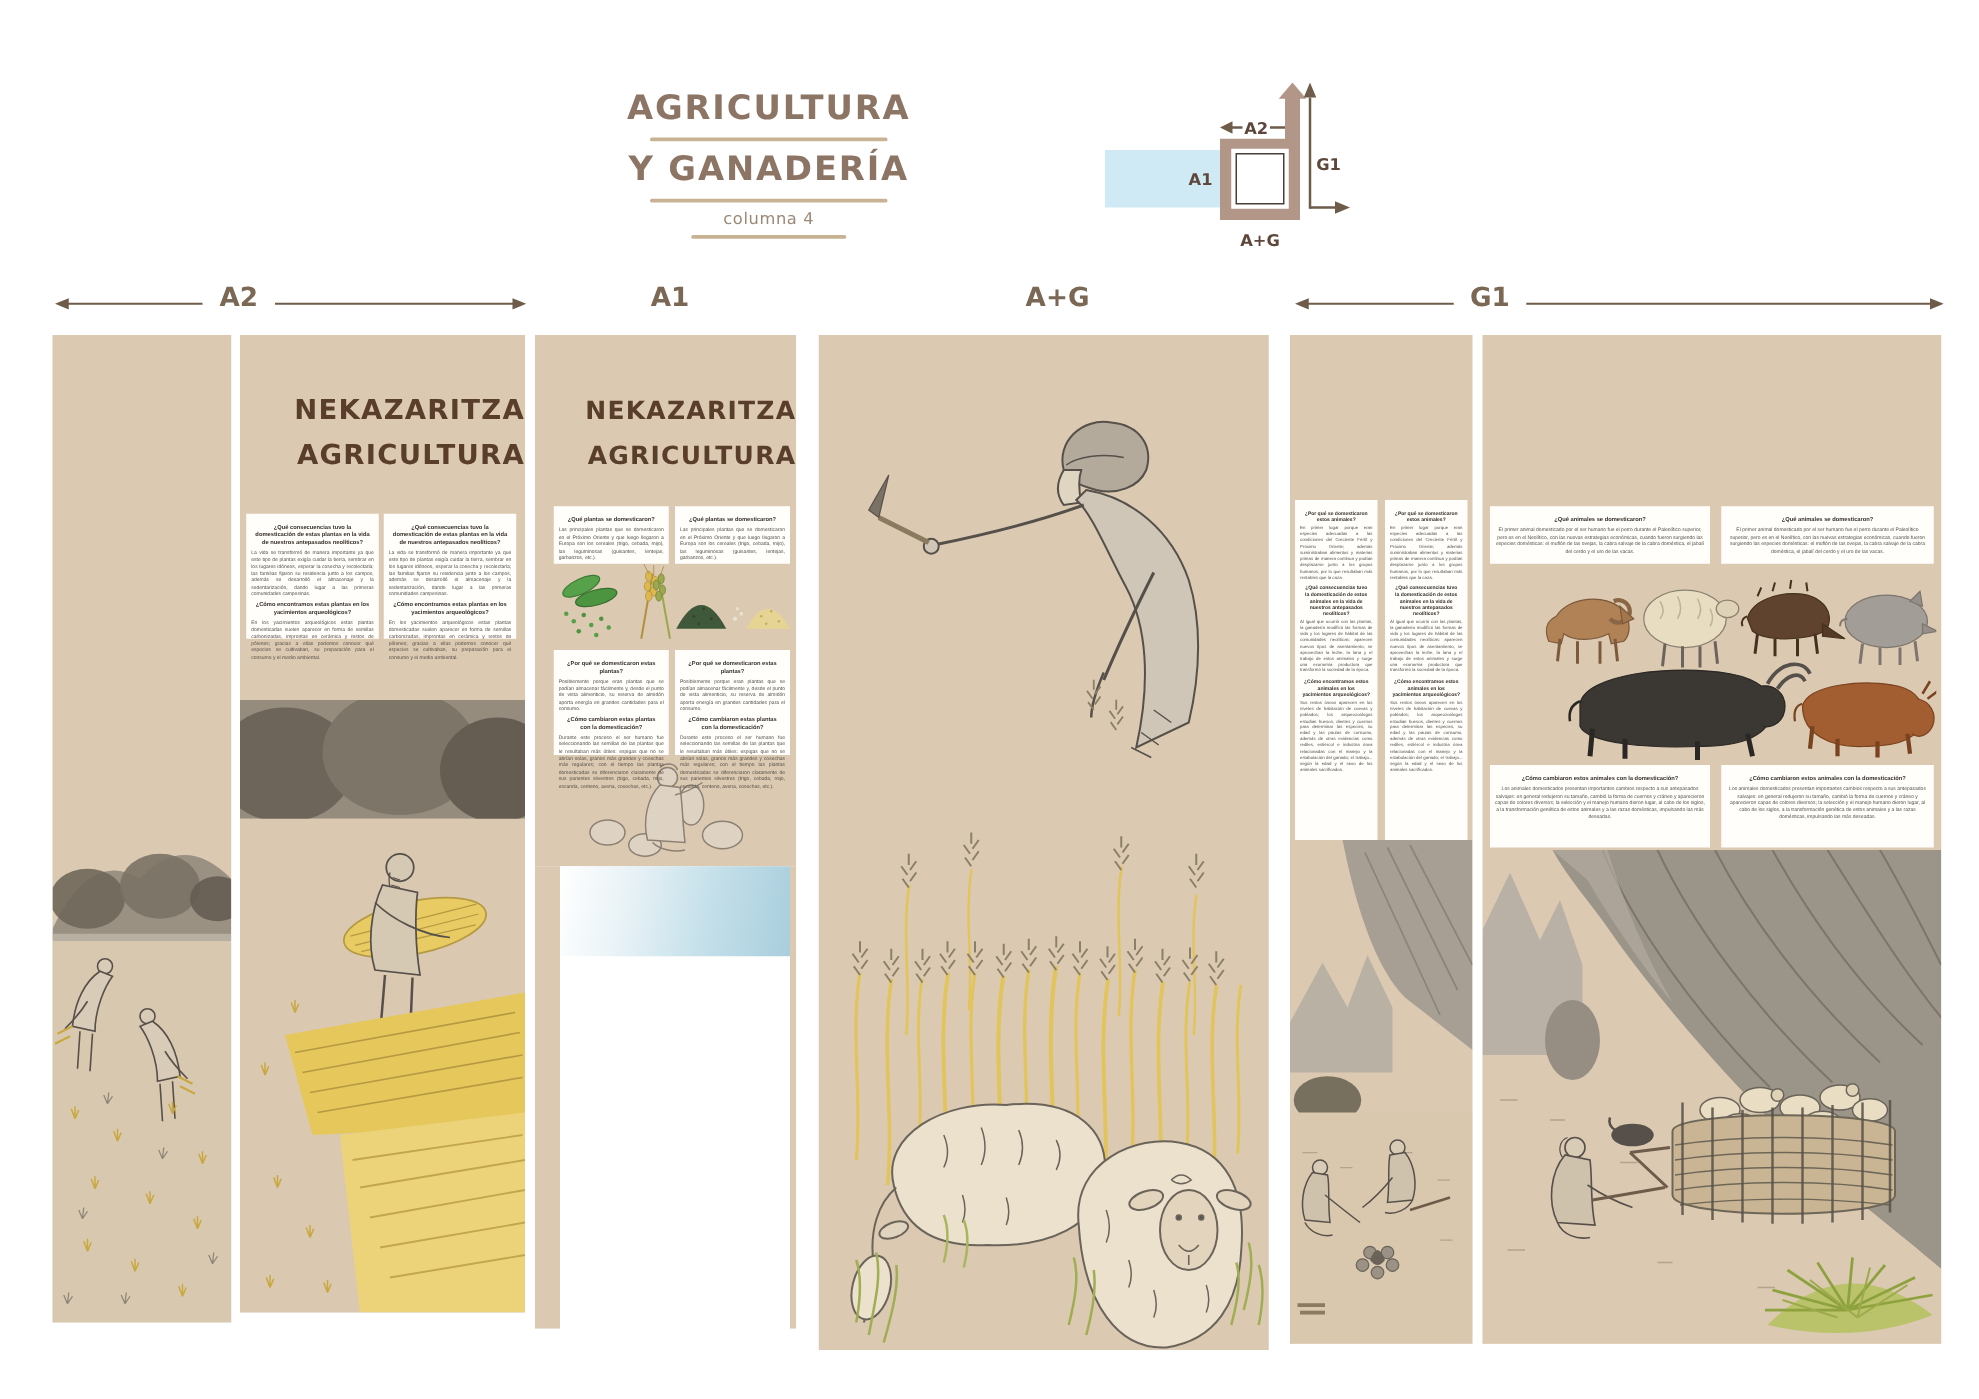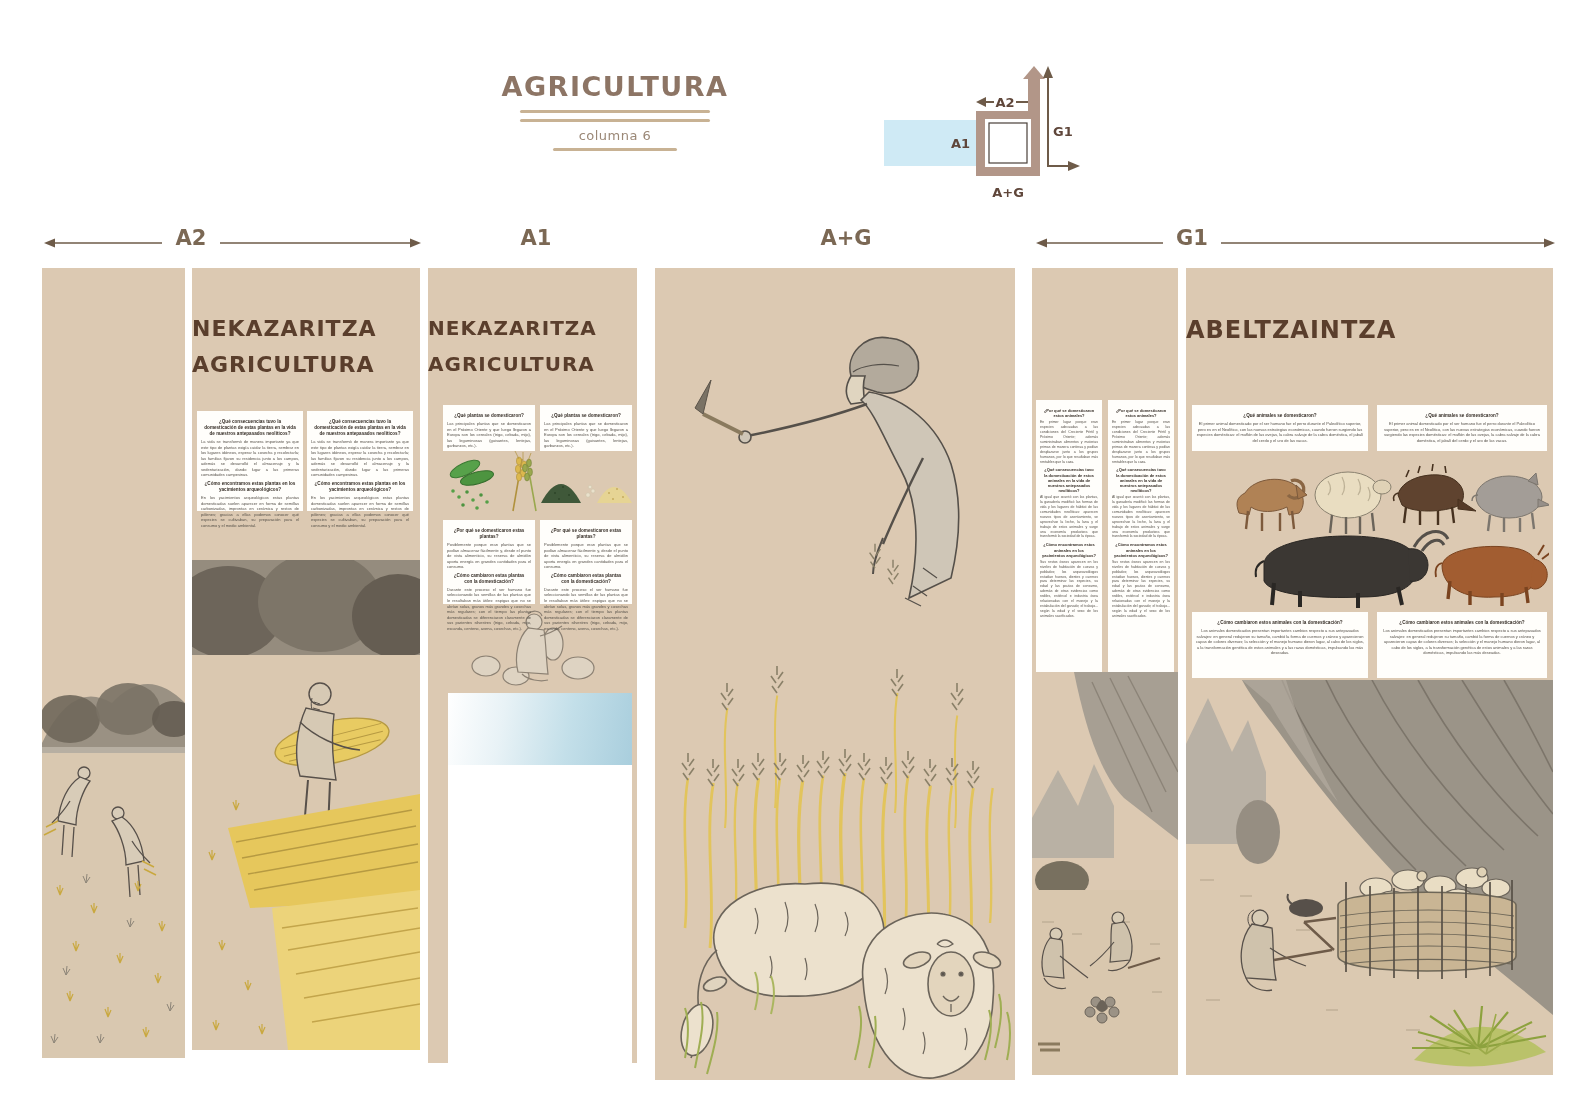--- a/index.html
+++ b/index.html
@@ -17,21 +17,21 @@
   .plan{position:absolute;left:858px;top:66px;width:222px;height:142px;}
   .plan text{font-family:"DejaVu Sans",sans-serif;font-weight:bold;font-size:13px;fill:#5f463a;}
 
   
   .dimsvg{position:absolute;height:14px;}
   .dimlab{position:absolute;top:226px;font-family:"DejaVu Sans",sans-serif;font-weight:bold;font-size:21px;color:#7b6854;text-align:center;background:#ffffff;padding:0 6px;z-index:5;}
 
   
   .panel{position:absolute;background:#dcc9b2;overflow:hidden;}
   .panel.clear{background:transparent;}
-  .ptitle{position:absolute;left:0;width:100%;text-align:left;font-family:"DejaVu Sans",sans-serif;font-weight:bold;color:#5a3e2c;letter-spacing:1px;z-index:3;}
+  .ptitle{position:absolute;left:0;width:100%;text-align:right;font-family:"DejaVu Sans",sans-serif;font-weight:bold;color:#5a3e2c;letter-spacing:1px;z-index:3;}
   .ptitle.l1{top:48px;}
   .ptitle.l2{top:84px;}
   .f22{font-size:22px;}
   .f21{font-size:20px;}
   .f24{font-size:24px;}
 
   .tblock{position:absolute;background:#fffefb;padding:5px 4px 6px;box-sizing:border-box;color:#46403a;z-index:4;}
   .tblock .q{font-weight:bold;text-align:center;font-size:4.6px;line-height:1.3;margin:3px 2px 2px;color:#352d26;}
   .tblock .b{font-size:4px;line-height:1.4;text-align:justify;color:#555049;}
   .tblock.tiny .q{font-size:4px;}
@@ -47,22 +47,23 @@
     background:linear-gradient(100deg,#ffffff 0%,#e8f2f6 30%,#c3dfe9 65%,#a9cedd 100%);}
 </style>
 </head>
 <body>
 
 <div class="canvas">
 
   <div class="title-block">
     <div class="main-title-line">AGRICULTURA</div>
     <div class="title-rule"></div>
+    <div class="main-title-line">Y GANADERÍA</div>
     <div class="title-rule"></div>
-    <div class="subtitle">columna 6</div>
+    <div class="subtitle">columna 4</div>
     <div class="title-rule small"></div>
   </div>
 
   <svg class="plan" viewBox="0 0 222 142">
     <rect x="26" y="54" width="92" height="46" fill="#cfeaf5"></rect>
     <rect x="118" y="45" width="64" height="65" fill="#b29688"></rect>
     <rect x="127" y="53" width="46" height="48" fill="#ffffff"></rect>
     <rect x="131" y="57" width="38" height="40" fill="#ffffff" stroke="#4a4039" stroke-width="1.2"></rect>
     <rect x="170" y="12" width="12" height="34" fill="#b29688"></rect>
     <polygon points="165,13 187,13 176,0" fill="#b29688"></polygon>
@@ -446,21 +447,20 @@
         <circle cx="86" cy="246" r="6" fill="#d8ccb6"></circle>
         <path d="M92,250 C100,260 102,276 98,288 L78,290 C80,274 78,260 80,252 Z" fill="#cfc2ac"></path>
         <path d="M82,270 C74,280 66,288 58,294"></path>
         <path d="M98,288 C94,296 84,300 76,298"></path>
         <path d="M96,296 L128,286" stroke="#6e5b49" stroke-width="2"></path>
       </g>
     </svg>
   </div>
 
   <div class="panel" style="left:1186px;top:268px;width:367px;height:807px;">
-    <div class="ptitle l1 f24">ABELTZAINTZA</div>
 
     <div class="tblock" style="left:6px;top:137px;width:176px;height:46px;">
       <div class="q">¿Qué animales se domesticaron?</div>
       <div class="b" style="text-align:center;">El primer animal domesticado por el ser humano fue el perro durante el Paleolítico superior, pero es en el Neolítico, con las nuevas estrategias económicas, cuando fueron surgiendo las especies domésticas: el muflón de las ovejas, la cabra salvaje de la cabra doméstica, el jabalí del cerdo y el uro de las vacas.</div>
     </div>
     <div class="tblock" style="left:191px;top:137px;width:170px;height:46px;">
       <div class="q">¿Qué animales se domesticaron?</div>
       <div class="b" style="text-align:center;">El primer animal domesticado por el ser humano fue el perro durante el Paleolítico superior, pero es en el Neolítico, con las nuevas estrategias económicas, cuando fueron surgiendo las especies domésticas: el muflón de las ovejas, la cabra salvaje de la cabra doméstica, el jabalí del cerdo y el uro de las vacas.</div>
     </div>
 

